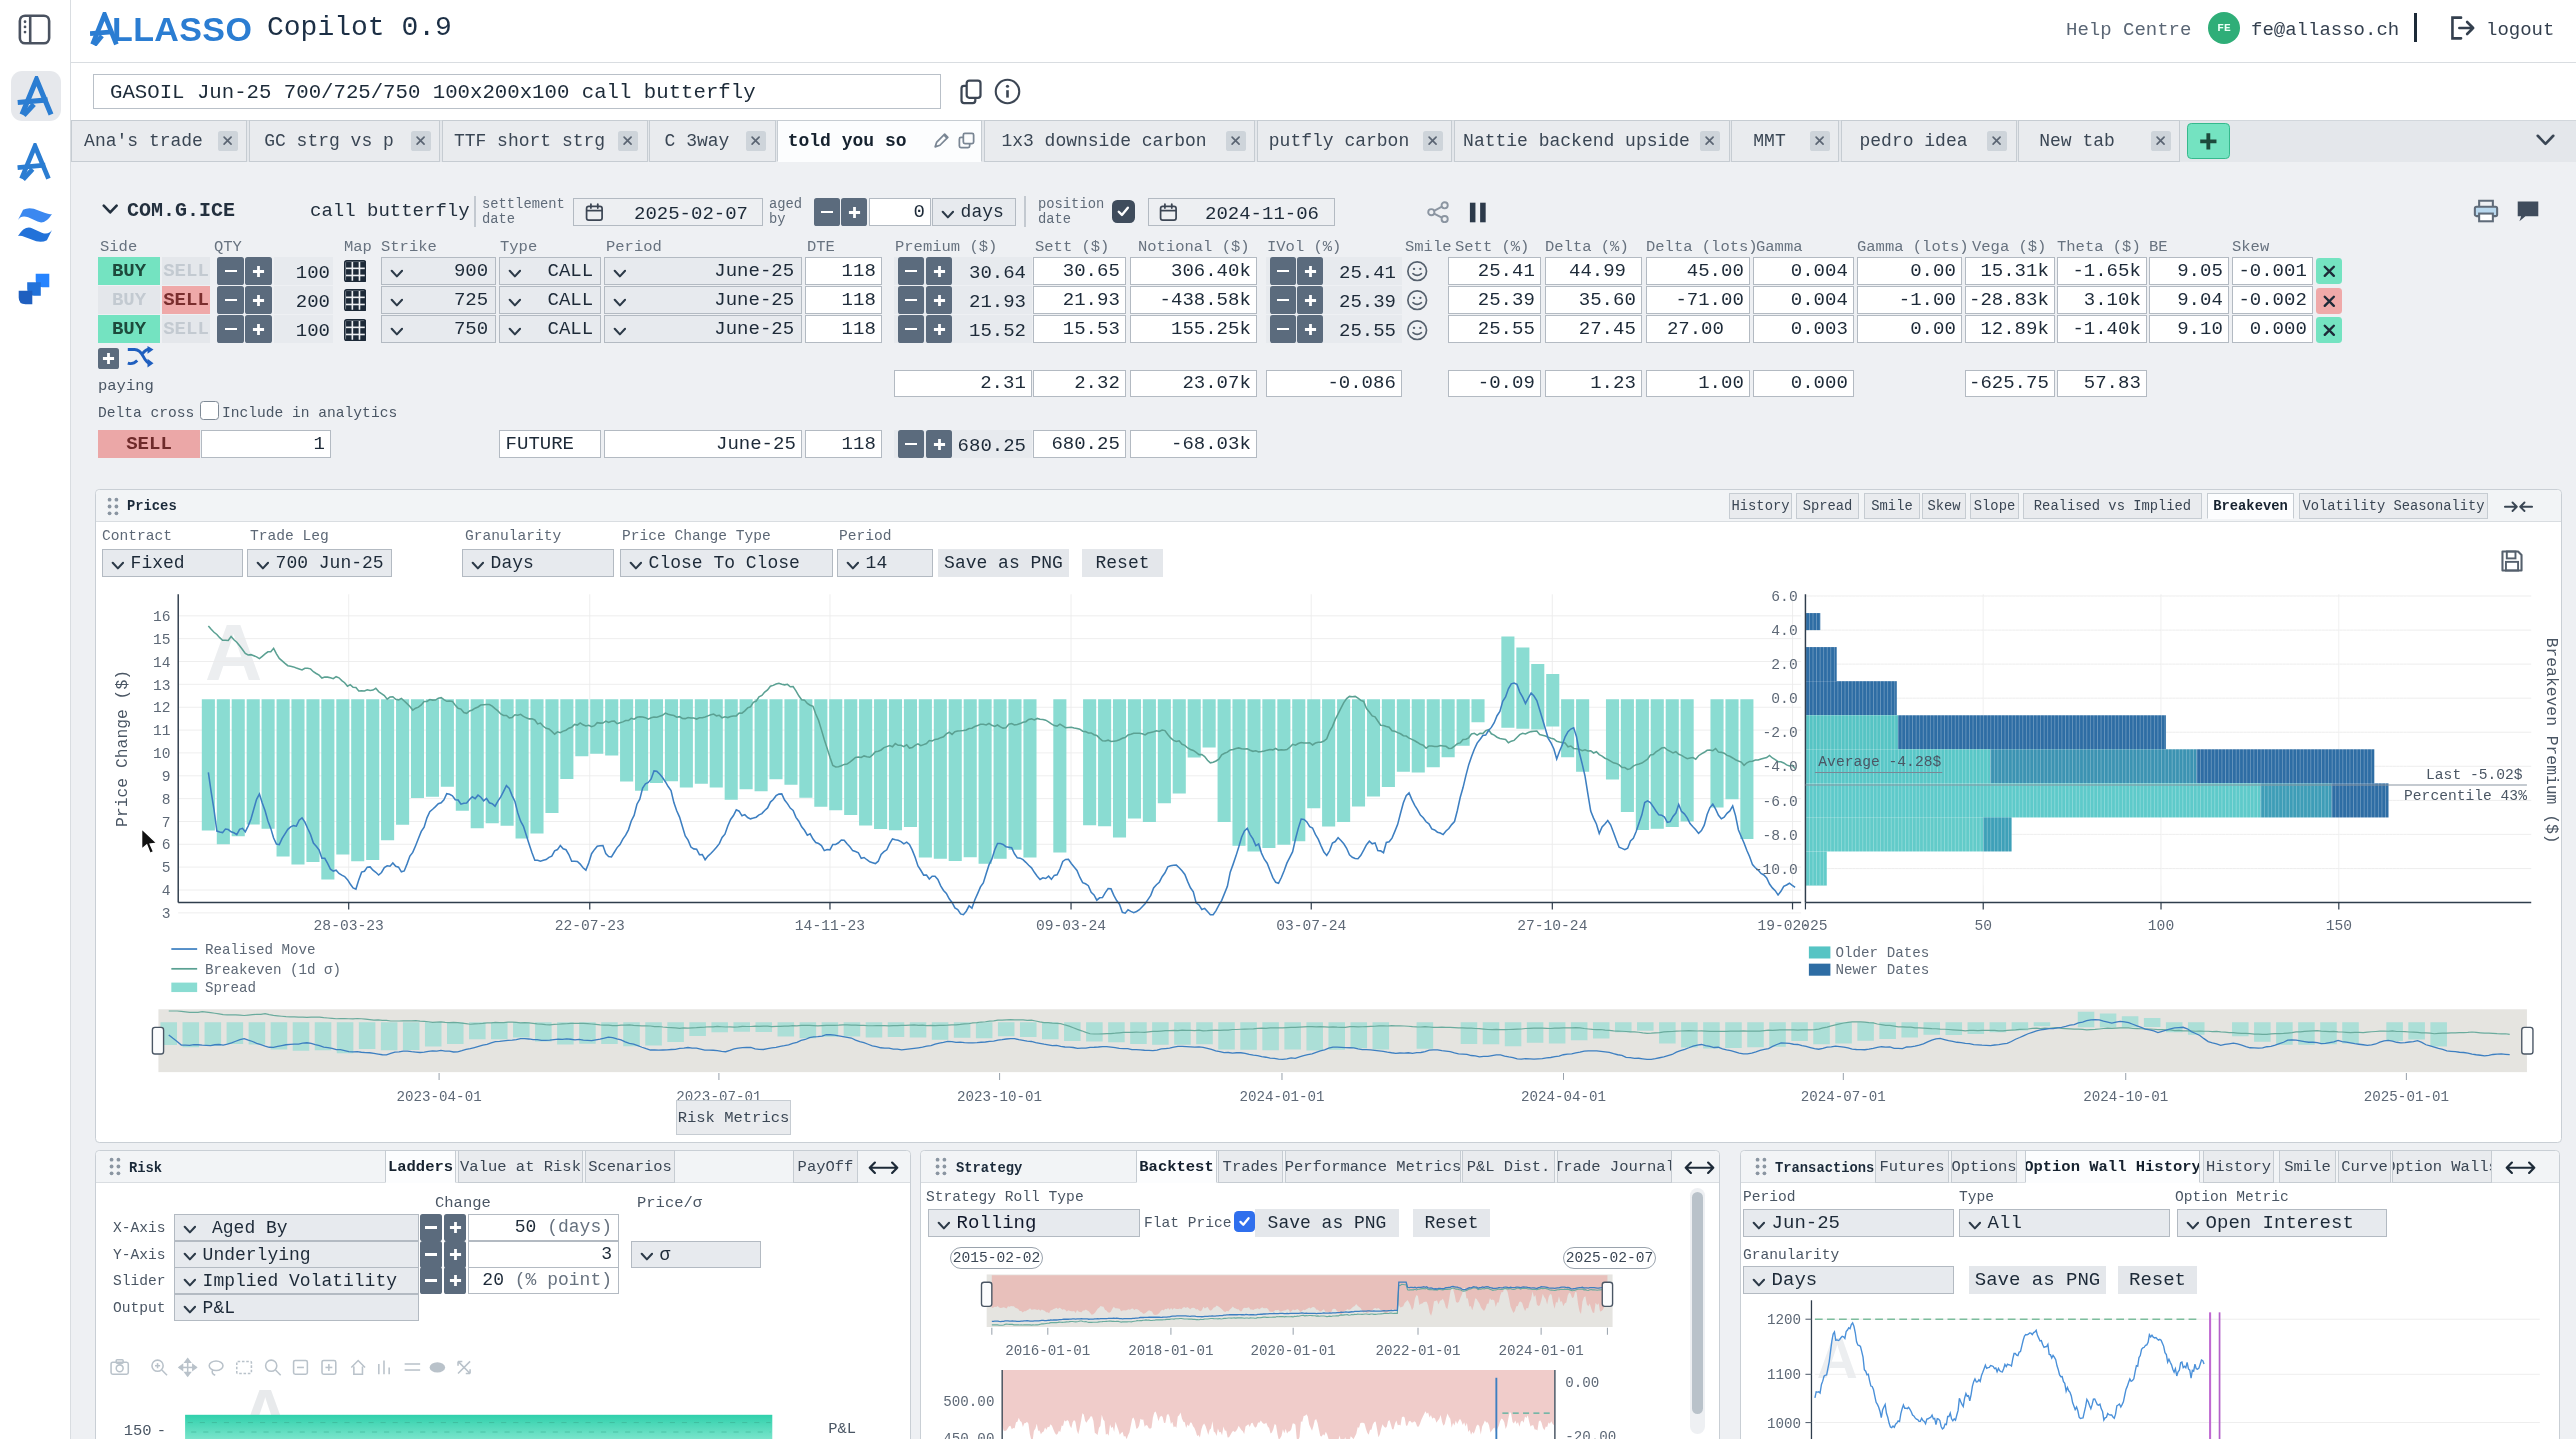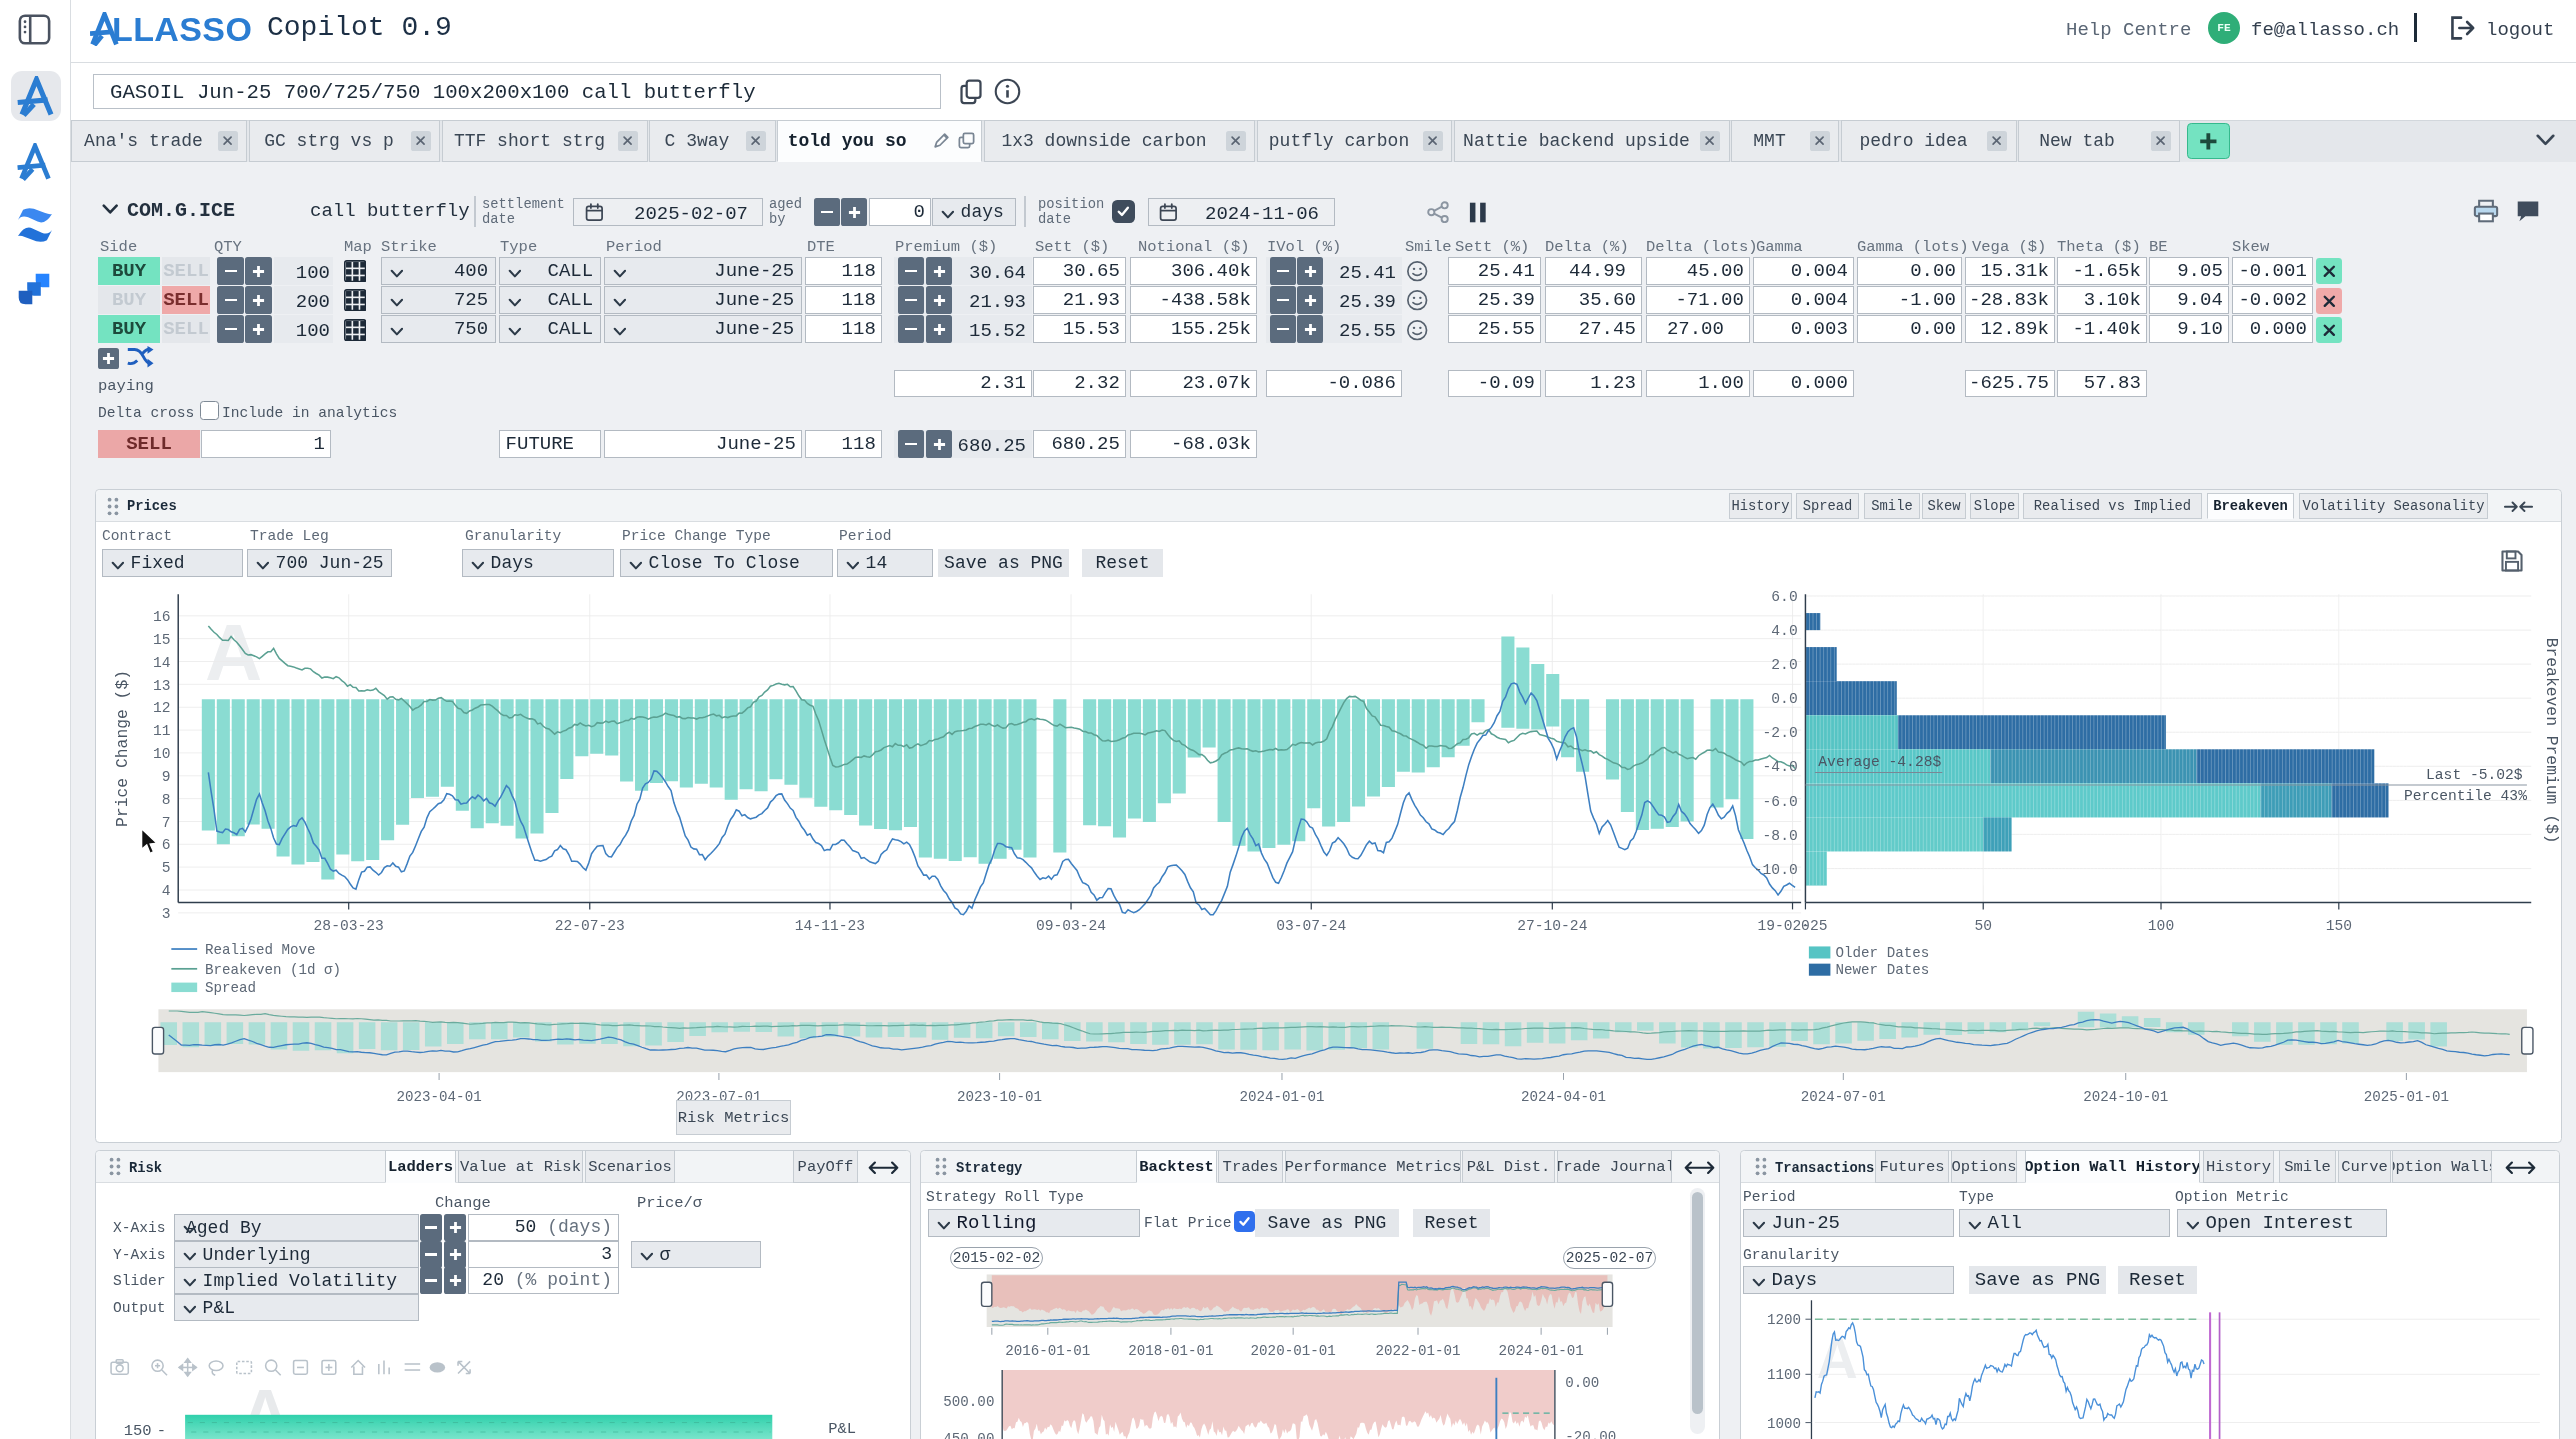--- a/index.html
+++ b/index.html
@@ -263,21 +263,21 @@
       <rect x="9" y="9" width="5.4" height="5.4" fill="#1d2a38"></rect>
       <rect x="16" y="9" width="5.4" height="5.4" fill="#1d2a38"></rect>
       <rect x="2" y="16" width="5.4" height="5.4" fill="#1d2a38"></rect>
       <rect x="9" y="16" width="5.4" height="5.4" fill="#1d2a38"></rect>
       <rect x="16" y="16" width="5.4" height="5.4" fill="#1d2a38"></rect>
     </svg>
 <div class="dd" style="left:381px;top:257px;width:115px;height:28px;font-size:19px;color:#1d2a38">
       <svg style="position:absolute;left:7.7px;top:10.8px" width="13.8" height="9.5" viewBox="0 0 16 11">
         <path d="M2,2 L8,8.5 L14,2" fill="none" stroke="#2c3a48" stroke-width="2.4" stroke-linecap="round" stroke-linejoin="round"></path>
       </svg>
-      <span style="position:absolute;right:6.9px">400</span>
+      <span style="position:absolute;right:6.9px">900</span>
     </div>
 <div class="dd" style="left:499px;top:257px;width:102px;height:28px;font-size:19px;color:#1d2a38">
       <svg style="position:absolute;left:7.7px;top:10.8px" width="13.8" height="9.5" viewBox="0 0 16 11">
         <path d="M2,2 L8,8.5 L14,2" fill="none" stroke="#2c3a48" stroke-width="2.4" stroke-linecap="round" stroke-linejoin="round"></path>
       </svg>
       <span style="position:absolute;right:6.9px">CALL</span>
     </div>
 <div class="dd" style="left:604px;top:257px;width:198px;height:28px;font-size:19px;color:#1d2a38">
       <svg style="position:absolute;left:7.7px;top:10.8px" width="13.8" height="9.5" viewBox="0 0 16 11">
         <path d="M2,2 L8,8.5 L14,2" fill="none" stroke="#2c3a48" stroke-width="2.4" stroke-linecap="round" stroke-linejoin="round"></path>
@@ -792,21 +792,21 @@
 <div class="tab" style="left:793px;top:1150px;width:65px;height:33px;font-size:15.5px">PayOff</div>
 <svg style="left:868px;top:1160px" width="31" height="15.5" viewBox="0 0 36 18">
 <path d="M2,9 L34,9 M8,3 L2,9 L8,15 M28,3 L34,9 L28,15" fill="none" stroke="#1d2a38" stroke-width="2.6" stroke-linejoin="round" stroke-linecap="round"></path>
 </svg>
 <div style="position:absolute;left:435px;top:1194px;font-size:15.5px;color:#4a5664;white-space:pre">Change</div>
 <div style="position:absolute;left:113px;top:1220px;font-size:14.6px;color:#4a5664;white-space:pre">X-Axis</div>
 <div class="dd" style="left:174px;top:1214px;width:245px;height:27px;font-size:18px;color:#1d2a38">
       <svg style="position:absolute;left:7.7px;top:10px" width="13.8" height="9.5" viewBox="0 0 16 11">
         <path d="M2,2 L8,8.5 L14,2" fill="none" stroke="#2c3a48" stroke-width="2.4" stroke-linecap="round" stroke-linejoin="round"></path>
       </svg>
-      <span style="margin-left:11px">Aged By</span>
+      <span style="margin-left:37px">Aged By</span>
     </div>
 <div style="position:absolute;left:420px;top:1214px;width:22.4px;height:27px;background:#5b6b7d;border-radius:2.6px;display:flex;align-items:center;justify-content:center">
       <div style="width:12px;height:2.6px;background:#fff"></div>
     </div>
 <div style="position:absolute;left:444px;top:1214px;width:22.4px;height:27px;background:#5b6b7d;border-radius:2.6px;display:flex;align-items:center;justify-content:center">
       <svg width="13" height="13" viewBox="0 0 14 14">
         <path d="M7,1 V13 M1,7 H13" stroke="#fff" stroke-width="3"></path>
       </svg>
     </div>
 <div class="wbox" style="left:468px;top:1214px;width:151px;height:27px;font-size:18px;text-align:right;padding-right:6px;line-height:25px">50<span style="color:#67727f"> (days)</span></div>

